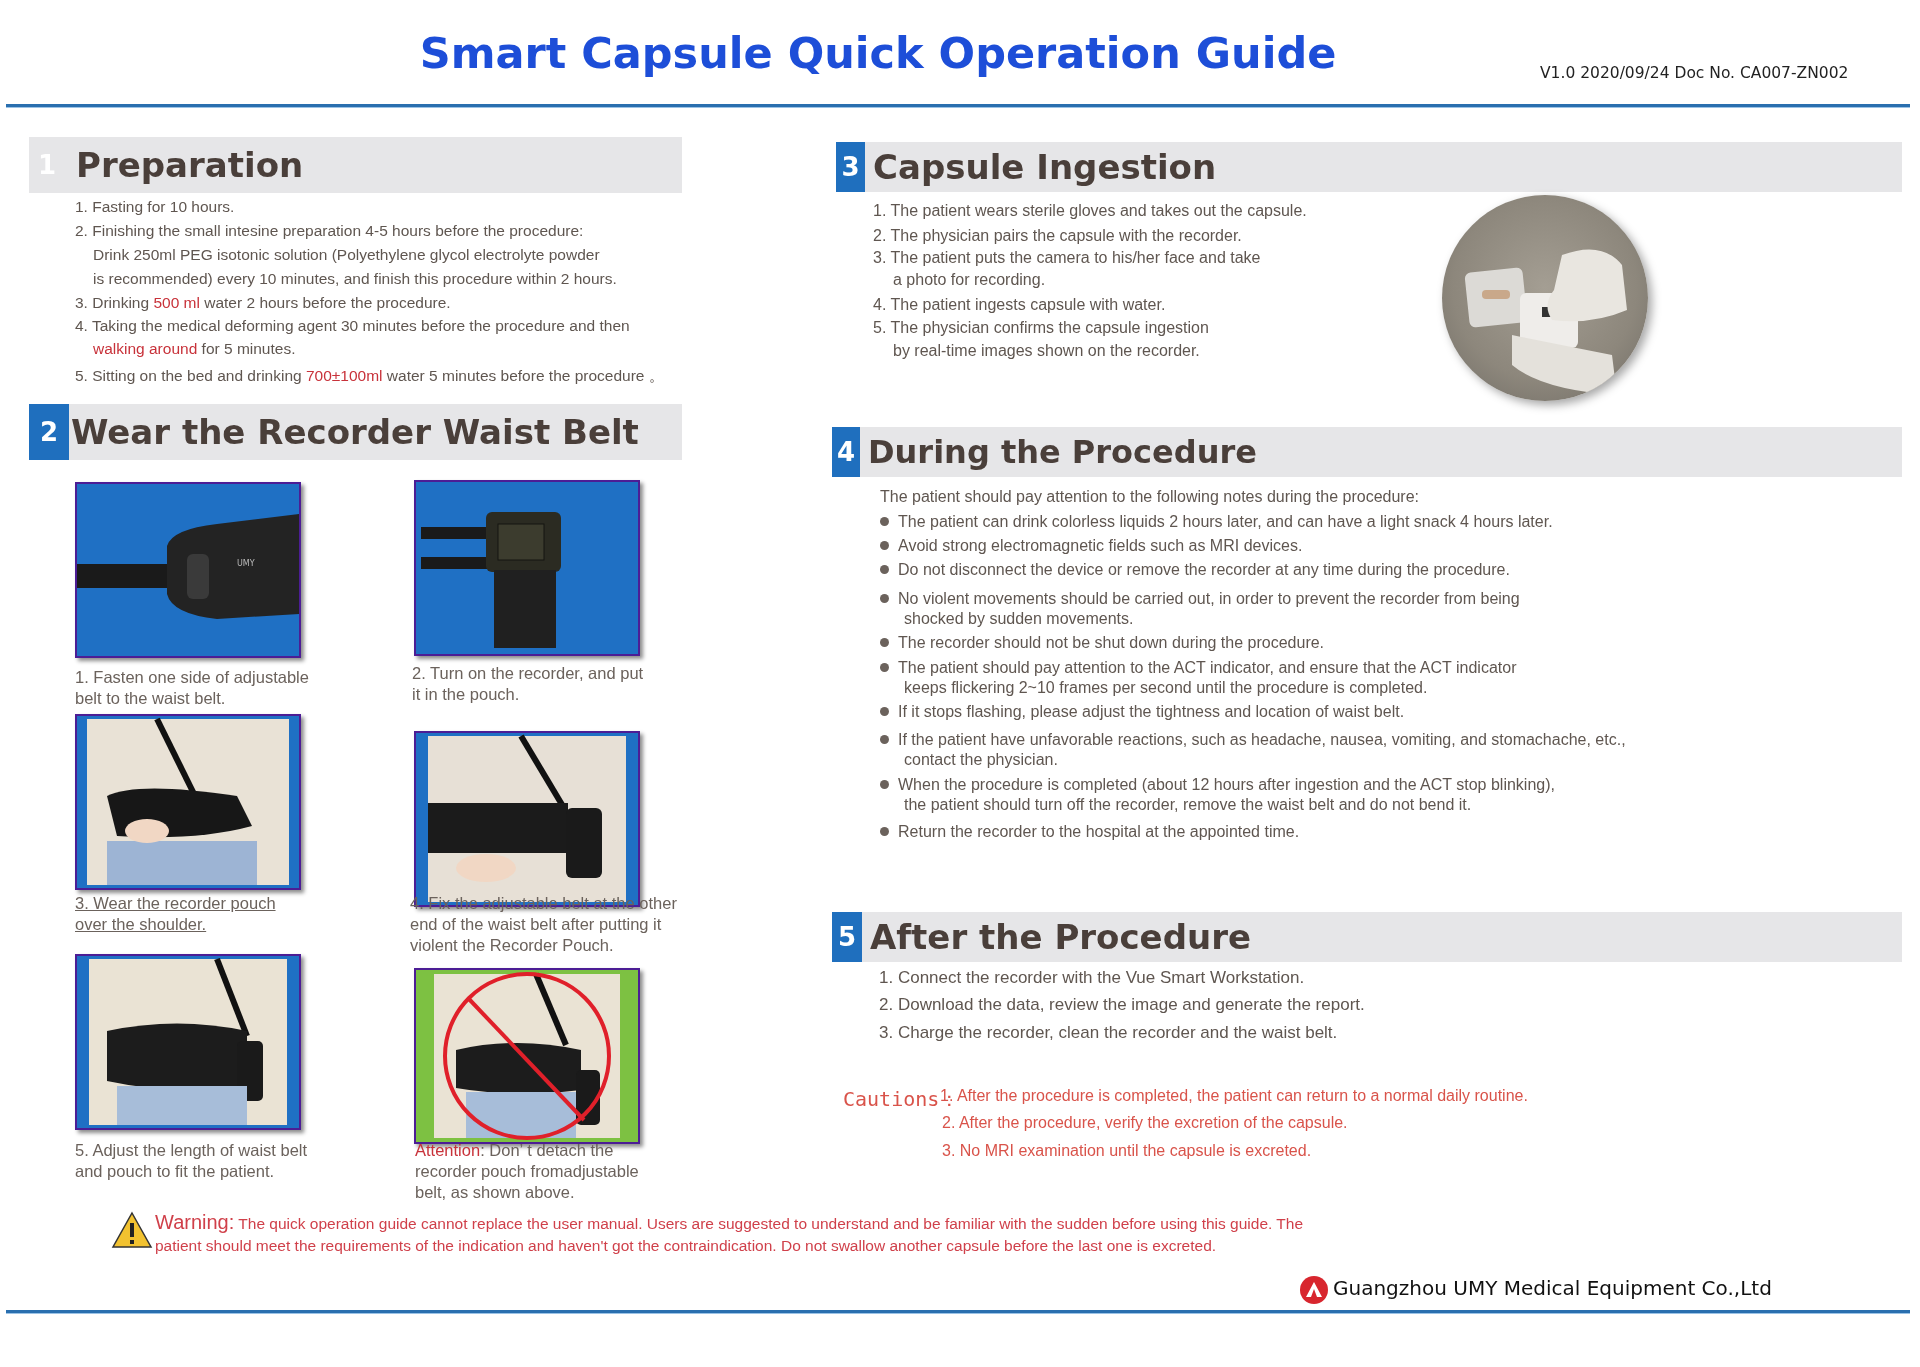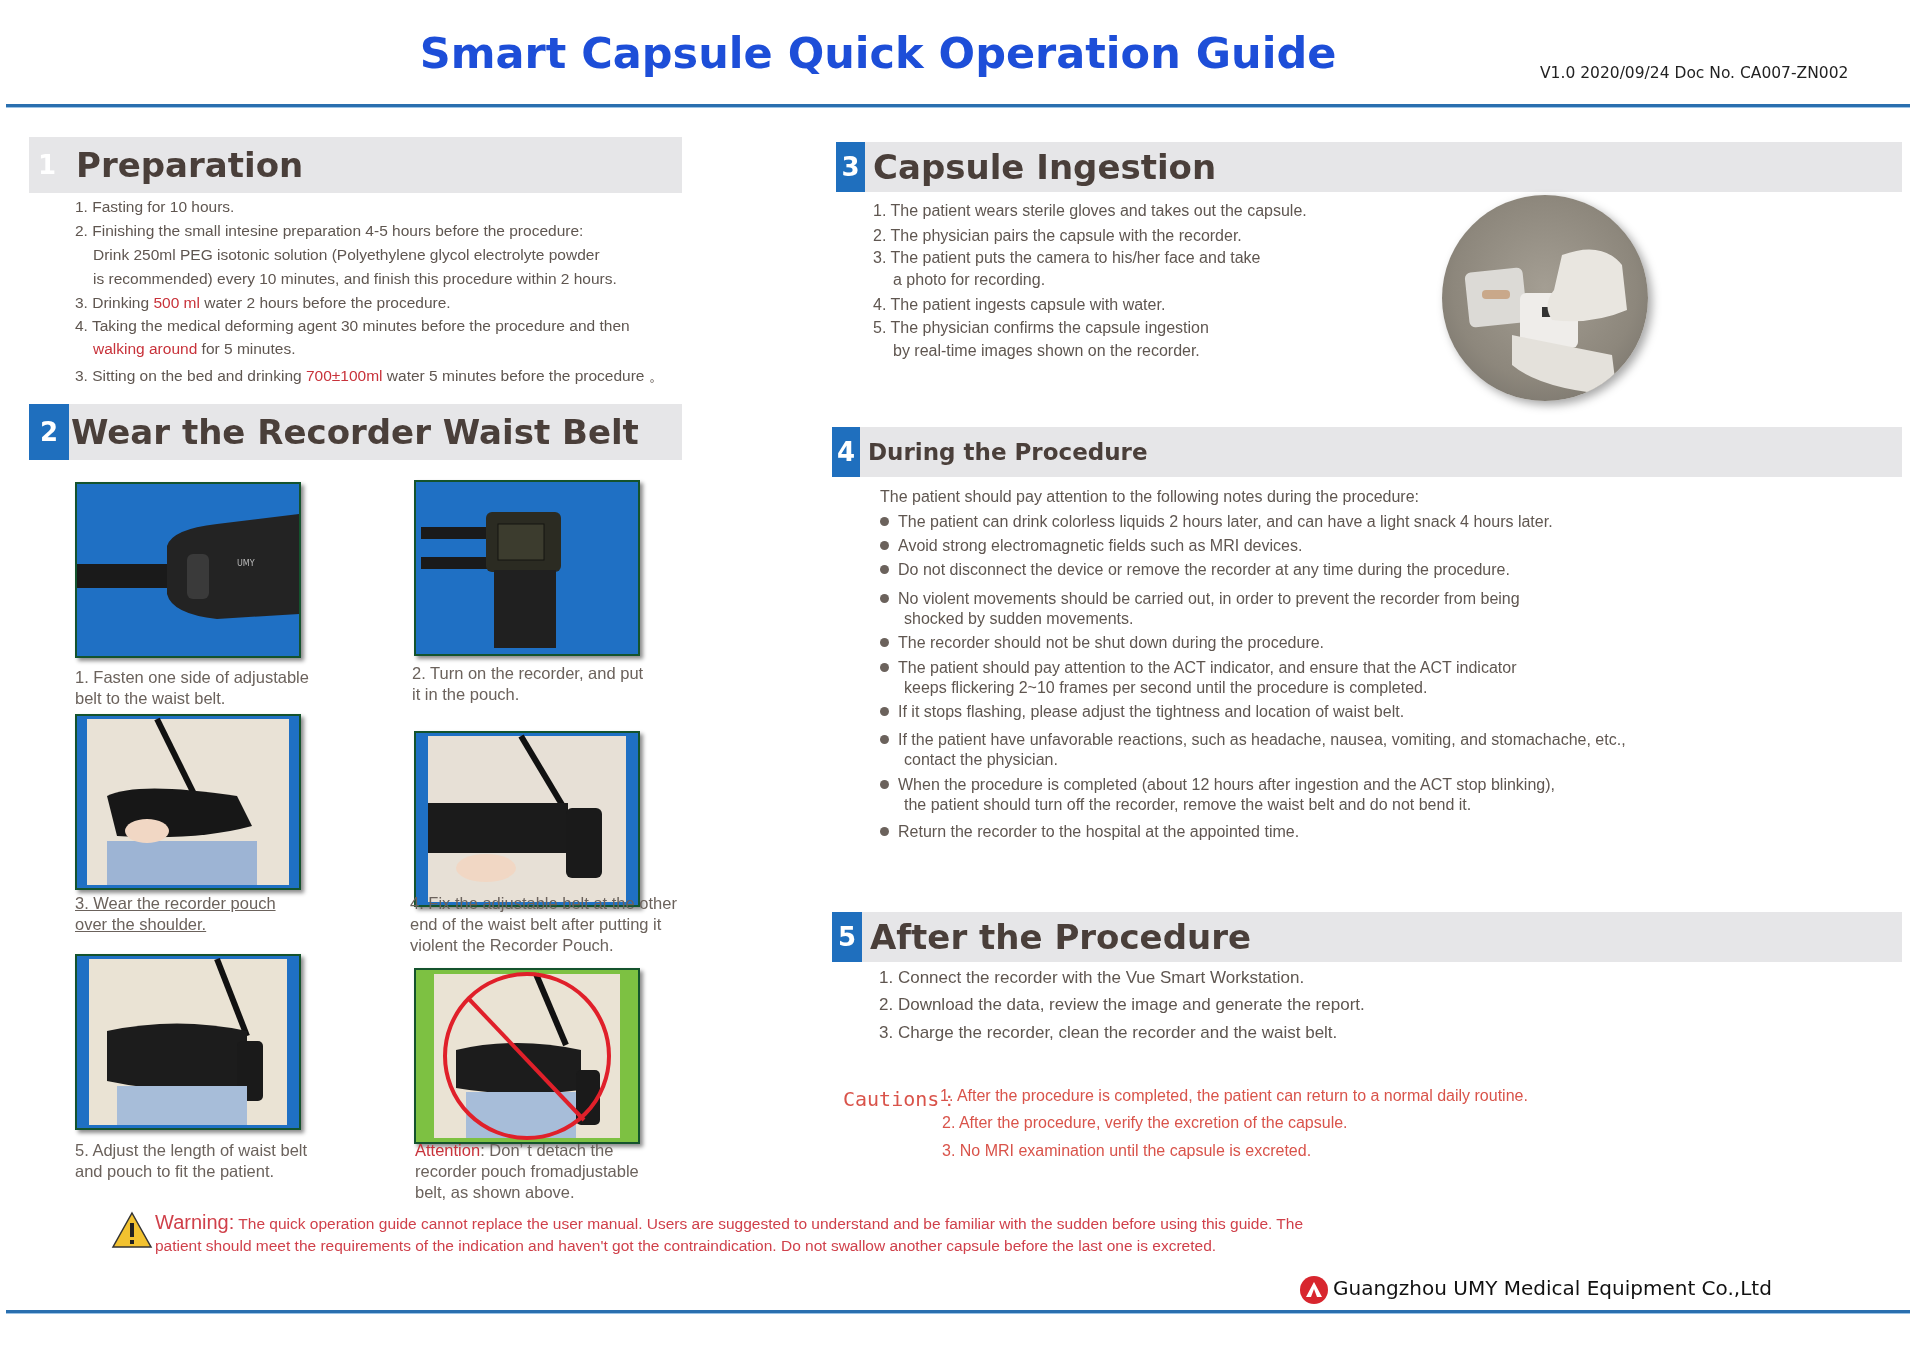--- a/index.html
+++ b/index.html
@@ -7,21 +7,21 @@
   .abs{position:absolute;}
   .title{left:0;width:1756px;top:28px;text-align:center;font-family:"DejaVu Sans",sans-serif;font-weight:bold;font-size:43px;color:#1d4ed8;letter-spacing:0px;}
   .version{left:1540px;top:64px;font-size:15.5px;color:#222;font-family:"DejaVu Sans",sans-serif;}
   .rule{height:3px;background:#2a6faf;border-bottom:1px solid #9cc3e6;}
   .band{background:#e6e6e8;height:56px;}
   .num{position:absolute;left:0;top:0;height:100%;background:#1f6fbe;color:#fff;font-family:"DejaVu Sans",sans-serif;font-weight:bold;display:flex;align-items:center;justify-content:center;}
   .num.plain{background:transparent;color:#fff;}
   .htxt{position:absolute;top:50%;transform:translateY(-50%);font-family:"DejaVu Sans",sans-serif;font-weight:bold;color:#4a3f3a;white-space:nowrap;}
   .line{position:absolute;white-space:nowrap;font-size:16px;line-height:20px;color:#5f5650;}
   .red{color:#c8323a;}
-  .photo{position:absolute;box-shadow:3px 3px 4px rgba(0,0,0,0.45);border:2px solid #14532d;}
+  .photo{position:absolute;box-shadow:3px 3px 4px rgba(0,0,0,0.45);border:2px solid #4c1d95;}
   .cap{position:absolute;font-size:16.5px;line-height:21px;color:#6b625c;}
   .bullet{display:inline-block;width:9px;height:9px;border-radius:50%;background:#6b625c;margin-right:9px;vertical-align:1px;}
   .caut{color:#d9534a;font-size:16px;}
   .warn{color:#d0404a;font-size:15.5px;}
 </style>
 </head>
 <body>
 
 <div class="abs title">Smart Capsule Quick Operation Guide</div>
 <div class="abs version">V1.0 2020/09/24 Doc No. CA007-ZN002</div>
@@ -32,21 +32,21 @@
   <div class="htxt" style="left:47px;font-size:34px;">Preparation</div>
 </div>
 <div id="s1-list">
     <div class="line" style="left:75px;top:197px;font-size:15.5px;"><span>1. Fasting for 10 hours.</span></div>
     <div class="line" style="left:75px;top:221px;font-size:15.5px;"><span>2. Finishing the small intesine preparation 4-5 hours before the  procedure:</span></div>
     <div class="line" style="left:93px;top:245px;font-size:15.5px;"><span>Drink 250ml PEG isotonic solution (Polyethylene glycol electrolyte  powder</span></div>
     <div class="line" style="left:93px;top:269px;font-size:15.5px;"><span>is recommended) every 10 minutes, and finish this procedure within 2 hours.</span></div>
     <div class="line" style="left:75px;top:293px;font-size:15.5px;"><span>3. Drinking </span><span class="red">500 ml</span><span> water 2 hours before the procedure.</span></div>
     <div class="line" style="left:75px;top:316px;font-size:15.5px;"><span>4. Taking the medical deforming agent 30 minutes before the procedure and then</span></div>
     <div class="line" style="left:93px;top:339px;font-size:15.5px;"><span class="red">walking around</span><span> for 5 minutes.</span></div>
-    <div class="line" style="left:75px;top:366px;font-size:15.5px;"><span>3. Sitting on the bed and drinking </span><span class="red">700±100ml</span><span> water 5 minutes before the procedure 。</span></div>
+    <div class="line" style="left:75px;top:366px;font-size:15.5px;"><span>5. Sitting on the bed and drinking </span><span class="red">700±100ml</span><span> water 5 minutes before the procedure 。</span></div>
   </div>
 
 <div class="abs band" style="left:29px;top:404px;width:653px;">
   <div class="num" style="width:40px;font-size:26px;">2</div>
   <div class="htxt" style="left:42px;font-size:34px;">Wear the Recorder Waist Belt</div>
 </div>
 
 <div class="photo" style="left:75px;top:482px;width:222px;height:172px;background:#1f70c4;">
   <svg width="222" height="172" viewBox="0 0 222 172">
     <rect x="0" y="80" width="100" height="24" fill="#1a1a1a"></rect>
@@ -151,21 +151,21 @@
     <rect x="40" y="95" width="28" height="9" rx="4" fill="#c9a88a"></rect>
     <rect x="78" y="98" width="58" height="55" rx="6" fill="#efedea"></rect>
     <rect x="100" y="112" width="10" height="10" fill="#333"></rect>
     <path d="M120 60 Q160 45 180 70 L185 115 Q150 130 110 125 Q100 110 112 95 Z" fill="#e9e6e0"></path>
     <path d="M70 140 Q120 150 170 160 L175 200 Q100 195 70 170 Z" fill="#e4e1db"></path>
   </svg>
 </div>
 
 <div class="abs band" style="left:832px;top:427px;width:1070px;height:50px;">
   <div class="num" style="width:28px;font-size:26px;">4</div>
-  <div class="htxt" style="left:36px;font-size:23px;">During the Procedure</div>
+  <div class="htxt" style="left:36px;font-size:32px;">During the Procedure</div>
 </div>
 <div class="line" style="left:880px;top:487px;">The patient should pay attention to the following notes during the procedure:</div>
 <div id="s4-list">
     <div class="line" style="left:880px;top:512px;font-size:16px;">
       <div><span class="bullet"></span><span>The patient can drink colorless liquids 2 hours later, and can have a light snack 4 hours  later.</span></div>
     </div>
     <div class="line" style="left:880px;top:536px;font-size:16px;">
       <div><span class="bullet"></span><span>Avoid strong electromagnetic fields such as MRI devices.</span></div>
     </div>
     <div class="line" style="left:880px;top:560px;font-size:16px;">

